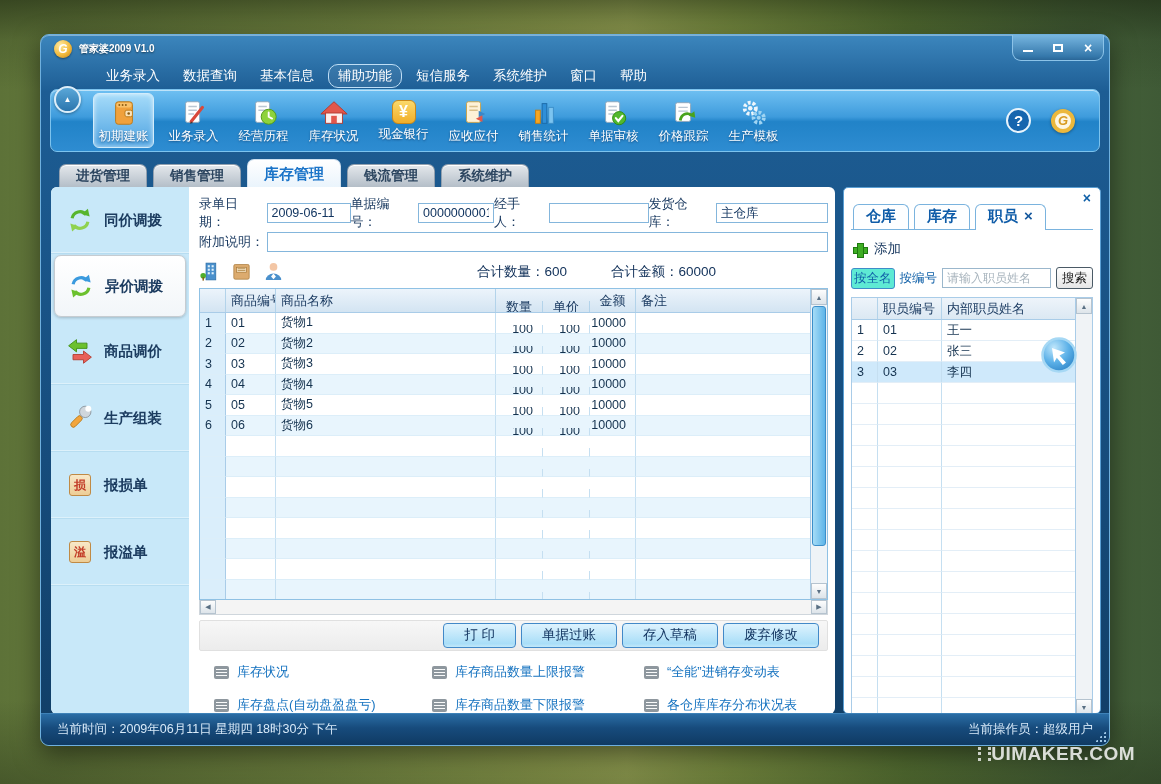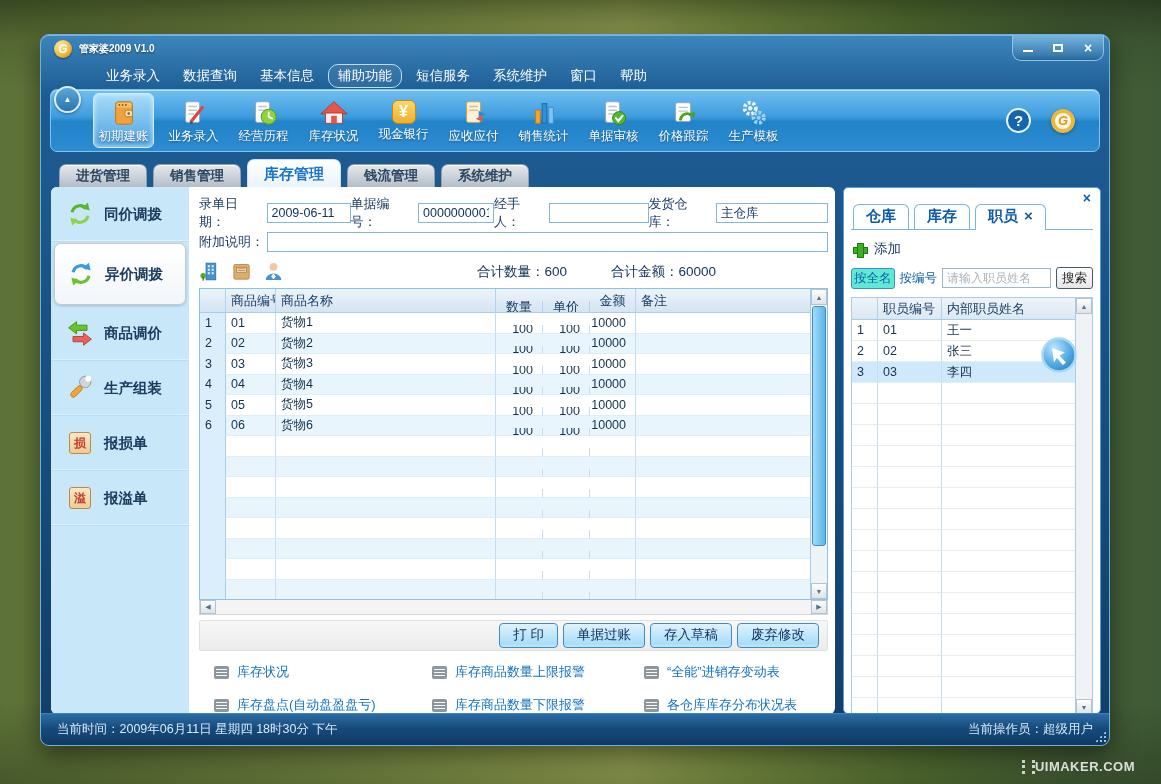--- a/index.html
+++ b/index.html
@@ -63,21 +63,21 @@
   .mtab { height:23px; line-height:22px; padding:0 16px; background:linear-gradient(180deg,#e4e8ec,#b4bec8);
     border:1px solid #92a0af; border-bottom:none; border-radius:7px 7px 0 0; color:#2d4660;
     font-weight:bold; font-size:13.5px; box-shadow:inset 0 1px 0 #fff; cursor:default; }
   .mtab.active { height:28px; line-height:28px; background:linear-gradient(180deg,#ffffff,#eaf4fc);
     color:#1b74c8; font-size:15px; border-color:#cfe0ef; }
   
   .content { position:absolute; top:152px; left:10px; width:1050px; height:527px; display:flex; gap:8px; }
   .workarea { width:784px; background:#fff; border-radius:6px; overflow:hidden; display:flex; }
   
   .sidebar { width:138px; background:#c8e8f9; }
-  .sitem { height:55px; display:flex; align-items:center; gap:10px; padding-left:15px;
+  .sitem { height:67px; display:flex; align-items:center; gap:10px; padding-left:15px;
     border-bottom:1px solid #b7ddf1; box-shadow:inset 0 -1px 0 #ddf1fb; cursor:default; }
   .sitem.selected { background:linear-gradient(180deg,#ffffff,#f2f6f9); border:1px solid #c6ccd1;
     border-radius:7px; margin:1px 3px; height:62px; padding-left:12px; box-shadow:0 1px 3px rgba(0,0,0,.2); }
   .slabel { font-size:14.5px; font-weight:bold; color:#1c3c60; }
   .sicon { width:28px; height:28px; flex:0 0 28px; display:flex; align-items:center; justify-content:center; }
   .stamp { width:22px; height:22px; border-radius:3px; background:linear-gradient(180deg,#f8e8c8,#edcd96);
     border:1px solid #c08a45; color:#c23c28; font-size:12px; font-weight:bold;
     display:flex; align-items:center; justify-content:center; }
   
   .main { flex:1; display:flex; flex-direction:column; padding:14px 7px 0 10px; }
@@ -116,21 +116,21 @@
   .vs-thumb { position:absolute; top:17px; left:1px; right:1px; height:240px;
     background:linear-gradient(90deg,#a5dcf7,#5db4e8); border:1px solid #3c8ec9; border-radius:3px; }
   .hscroll { height:17px; border:1px solid #cfd6dc; border-top:none; background:#f4f4f4;
     display:flex; justify-content:space-between; }
   .hs-btn { width:16px; height:100%; background:linear-gradient(180deg,#fdfdfd,#dde4ea);
     border:1px solid #b5c3cf; color:#5a7084; font-size:7px; display:flex; align-items:center; justify-content:center; }
   
   .strip { margin-top:5px; height:36px; background:linear-gradient(180deg,#f7f7f7,#ececec);
     border:1px solid #e0e0e0; border-radius:2px; display:flex; align-items:center;
     justify-content:flex-end; gap:5px; padding-right:8px; }
-  .abtn { height:25px; padding:0 13px; background:linear-gradient(180deg,#def3fe,#a9def8 85%,#c2e8fa);
+  .abtn { height:25px; padding:0 20px; background:linear-gradient(180deg,#def3fe,#a9def8 85%,#c2e8fa);
     border:1px solid #4289c8; border-radius:4px; font-size:13.5px; color:#0d2f5c; cursor:default;
     font-family:"Liberation Sans","DejaVu Sans",sans-serif; }
   
   .links { margin-top:12px; display:grid; grid-template-columns:218px 212px 1fr; row-gap:15px; padding-left:15px; }
   .link { display:flex; align-items:center; gap:8px; color:#1673c0; font-size:13px; cursor:default; }
   .licon { width:15px; height:13px; flex:0 0 15px; background:#8e979e; border-radius:2px;
     background-image:repeating-linear-gradient(180deg,rgba(255,255,255,.95) 0 1px,transparent 1px 3px);
     background-position:0 3px; background-repeat:no-repeat; background-size:100% 8px;
     box-shadow:inset 0 0 0 2px #8e979e; }
   
@@ -169,22 +169,22 @@
   .cursor-ic { position:absolute; right:22px; top:148px; width:38px; height:38px; }
   
   .statusbar { position:absolute; bottom:0; left:0; right:0; height:32px; border-radius:0 0 9px 9px;
     background:linear-gradient(180deg,#2a6da5,#174b7c 45%,#0f3a63); border-top:1px solid #3e82b8;
     display:flex; align-items:center; color:#d8eaf9; font-size:12.5px; padding:0 16px; }
   .sb-right { margin-left:auto; }
   .grip { position:absolute; right:3px; bottom:3px; width:11px; height:11px;
     background-image:radial-gradient(circle,#9cc5e4 1px,transparent 1.2px); background-size:4px 4px;
     clip-path:polygon(100% 0,100% 100%,0 100%); }
   
-  .watermark { position:absolute; right:26px; bottom:10px; display:flex; align-items:center; 
-    color:rgba(255,255,255,.82); font-size:13px; font-weight:bold; letter-spacing:.5px; }
+  .watermark { position:absolute; right:26px; bottom:19px; display:flex; align-items:center; 
+    color:rgba(255,255,255,.82); font-size:19px; font-weight:bold; letter-spacing:.5px; }
   .wmicon { width:13px; height:14px; border-left:3px dotted rgba(255,255,255,.75);
     border-right:3px dotted rgba(255,255,255,.75); }
 </style>
 </head>
 <body>
 
 <div class="win">
 
   <div class="titlebar">
     <div class="logo">G</div>

